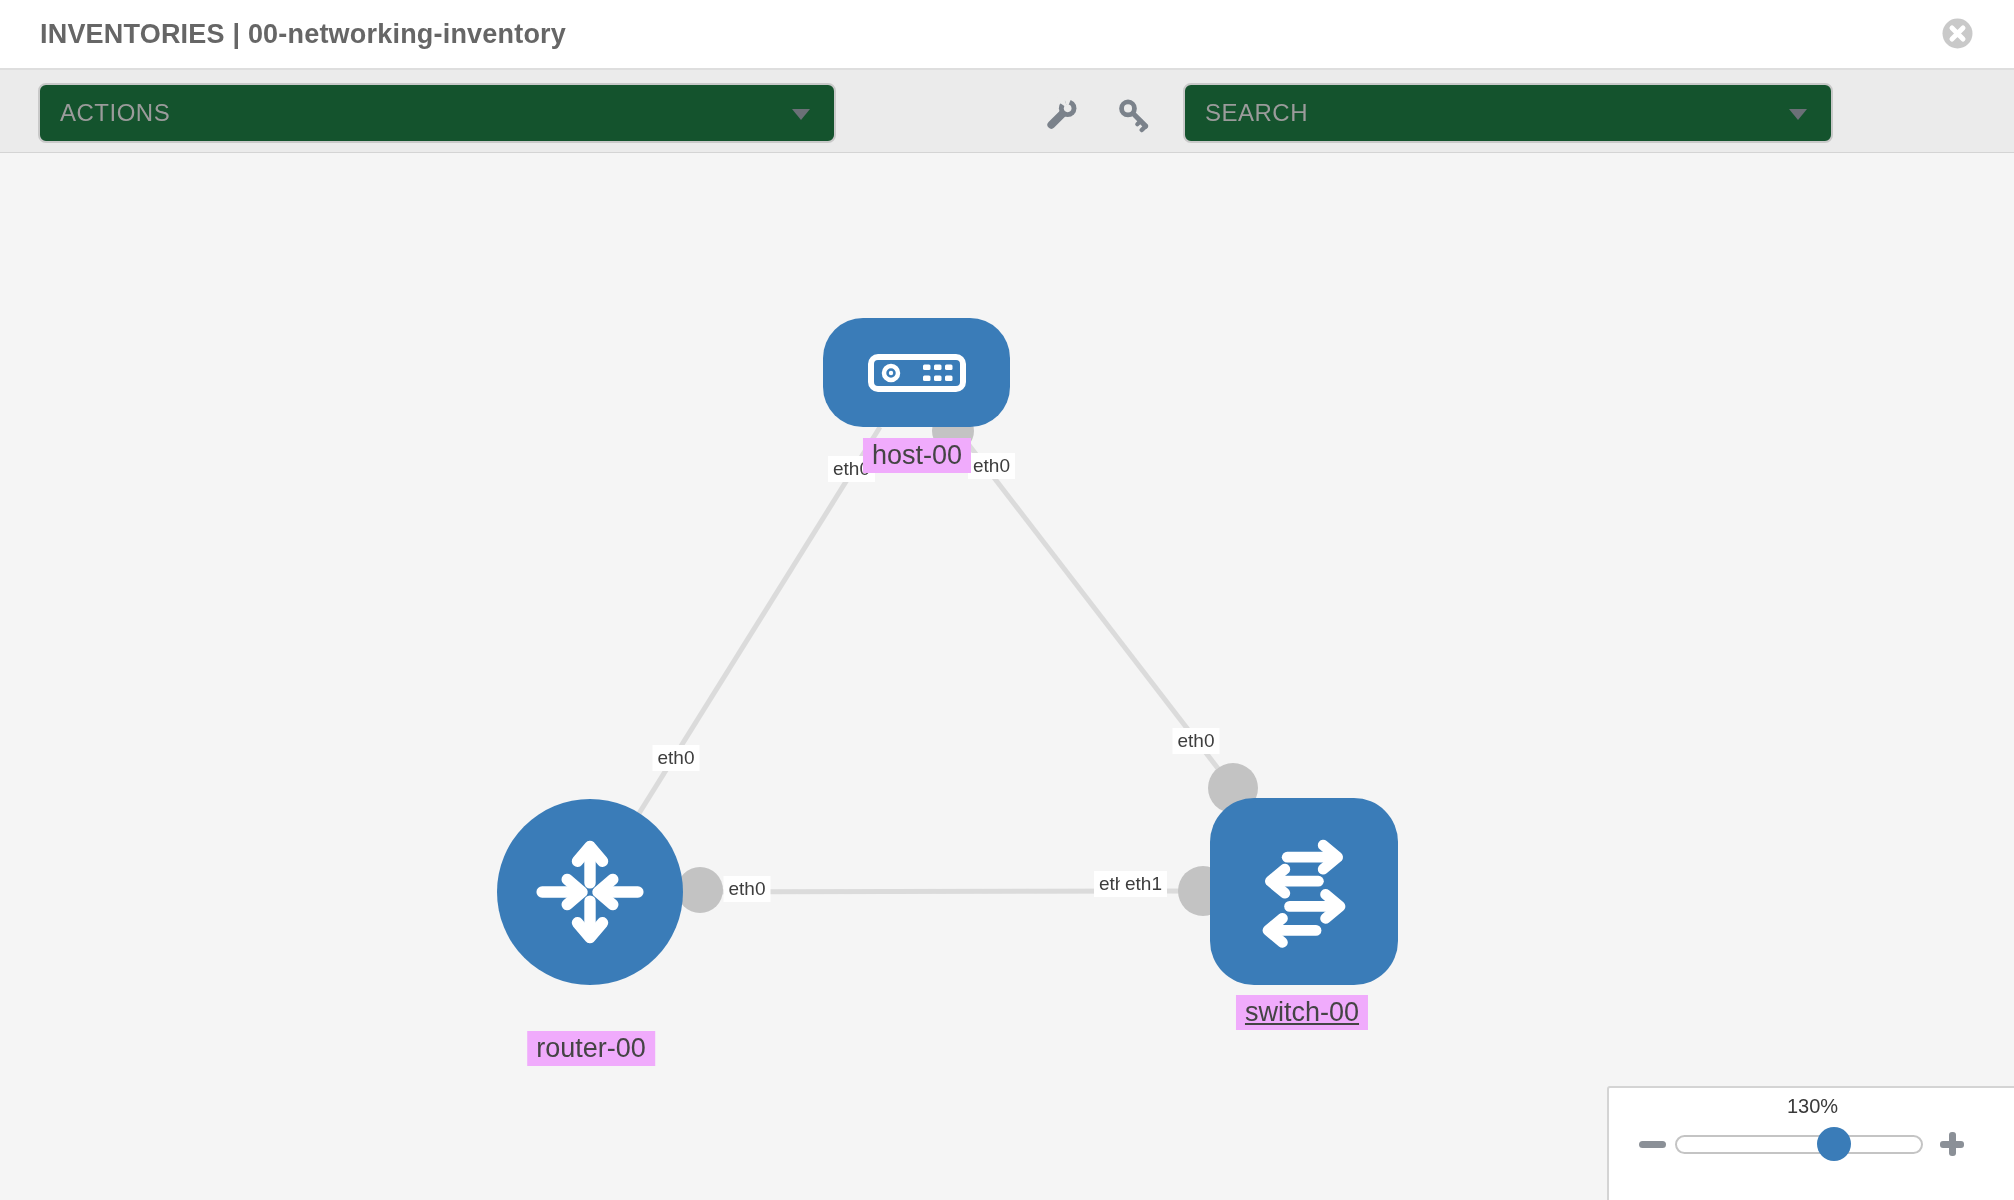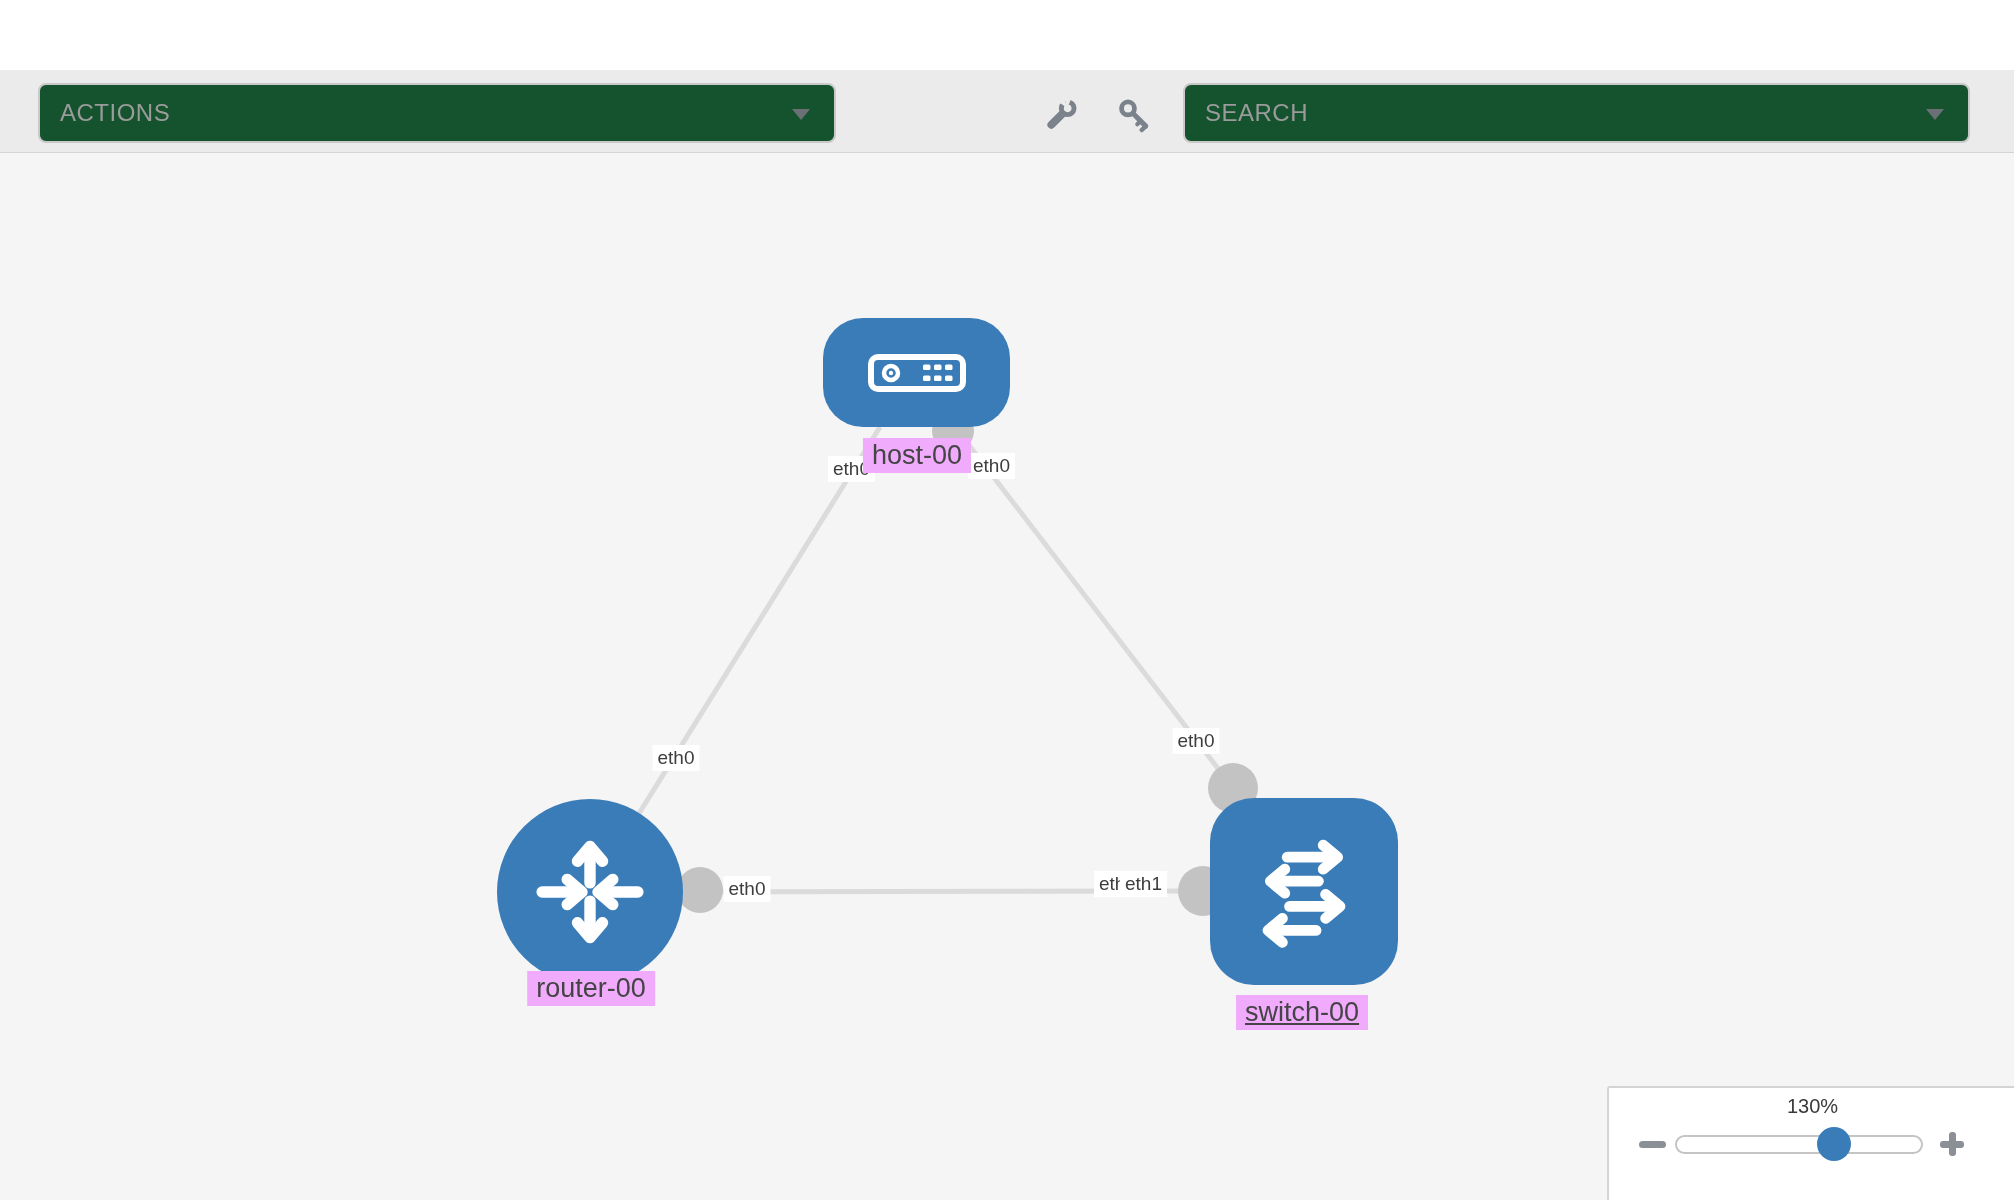--- a/index.html
+++ b/index.html
@@ -56,20 +56,29 @@
   .zoom-plus .h { position:absolute; left:1px; top:10px; width:24px; height:7px;
     border-radius:3px; background:#8b9097; }
   .zoom-plus .v { position:absolute; left:9.5px; top:1px; width:7px; height:24px;
     border-radius:3px; background:#8b9097; }
 </style>
 </head>
 <body>
 
 <div id="stage">
 
+  <div class="header">
+    <div class="header-title">INVENTORIES | 00-networking-inventory</div>
+    <div class="close-btn">
+      <svg width="31" height="31" viewBox="0 0 31 31">
+        <circle cx="15.5" cy="15.5" r="15" fill="#c9c9c9"></circle>
+        <path d="M10 10 L21 21 M21 10 L10 21" stroke="#fff" stroke-width="5" stroke-linecap="round"></path>
+      </svg>
+    </div>
+  </div>
 
   <div class="toolbar">
     <div class="select-box" style="left:38px; width:798px;">
       <span class="select-text">ACTIONS</span>
       <span class="caret"></span>
     </div>
 
     <div class="tool-icon" style="left:1045px;">
       <svg width="34" height="34" viewBox="0 0 24 24">
         <circle cx="16" cy="8" r="6.2" fill="#7b828b"></circle>
@@ -84,21 +93,21 @@
       <svg width="36" height="36" viewBox="0 0 24 24">
         <g stroke="#7b828b" fill="none" stroke-linecap="round">
           <circle cx="8" cy="7.6" r="4.3" stroke-width="3.2"></circle>
           <line x1="11.4" y1="11" x2="19.8" y2="19.4" stroke-width="3.4"></line>
           <line x1="19.8" y1="19.4" x2="17.2" y2="22" stroke-width="3"></line>
           <line x1="16.4" y1="16" x2="14.2" y2="18.2" stroke-width="2.8"></line>
         </g>
       </svg>
     </div>
 
-    <div class="select-box" style="left:1183px; width:787px;padding-left:34px;">
+    <div class="select-box" style="left:1183px; width:650px;padding-left:34px;">
       <span class="select-text">SEARCH</span>
       <span class="caret"></span>
     </div>
   </div>
 
   <div class="canvas">
 
     <svg class="links-svg" width="2014" height="1047">
       <g stroke="#dbdbdb" stroke-width="5">
         <line x1="880" y1="274" x2="590" y2="739"></line>
@@ -161,21 +170,21 @@
 
     <div class="elabel" style="left:828px; top:303px;">eth0</div>
     <div class="elabel" style="left:968px; top:300px;">eth0</div>
     <div class="elabel centered" style="left:676px; top:592px;">eth0</div>
     <div class="elabel centered" style="left:1196px; top:575px;">eth0</div>
     <div class="elabel centered" style="left:747px; top:723px;">eth0</div>
     <div class="elabel" style="left:1094px; top:718px;">eth0</div>
     <div class="elabel" style="left:1120px; top:718px;">eth1</div>
 
     <div class="nlabel centered" style="left:917px; top:285px;">host-00</div>
-    <div class="nlabel centered" style="left:591px; top:818px;text-align:center;">router-00</div>
+    <div class="nlabel centered" style="left:591px; top:878px;text-align:center;">router-00</div>
     <div class="nlabel centered" style="left:1302px; top:842px;text-decoration:underline;">switch-00</div>
   </div>
 
   <div class="zoom-panel">
     <div class="zoom-level">130%</div>
     <div class="zoom-minus"></div>
     <div class="zoom-track"></div>
     <div class="zoom-thumb"></div>
     <div class="zoom-plus">
       <span class="h"></span>

